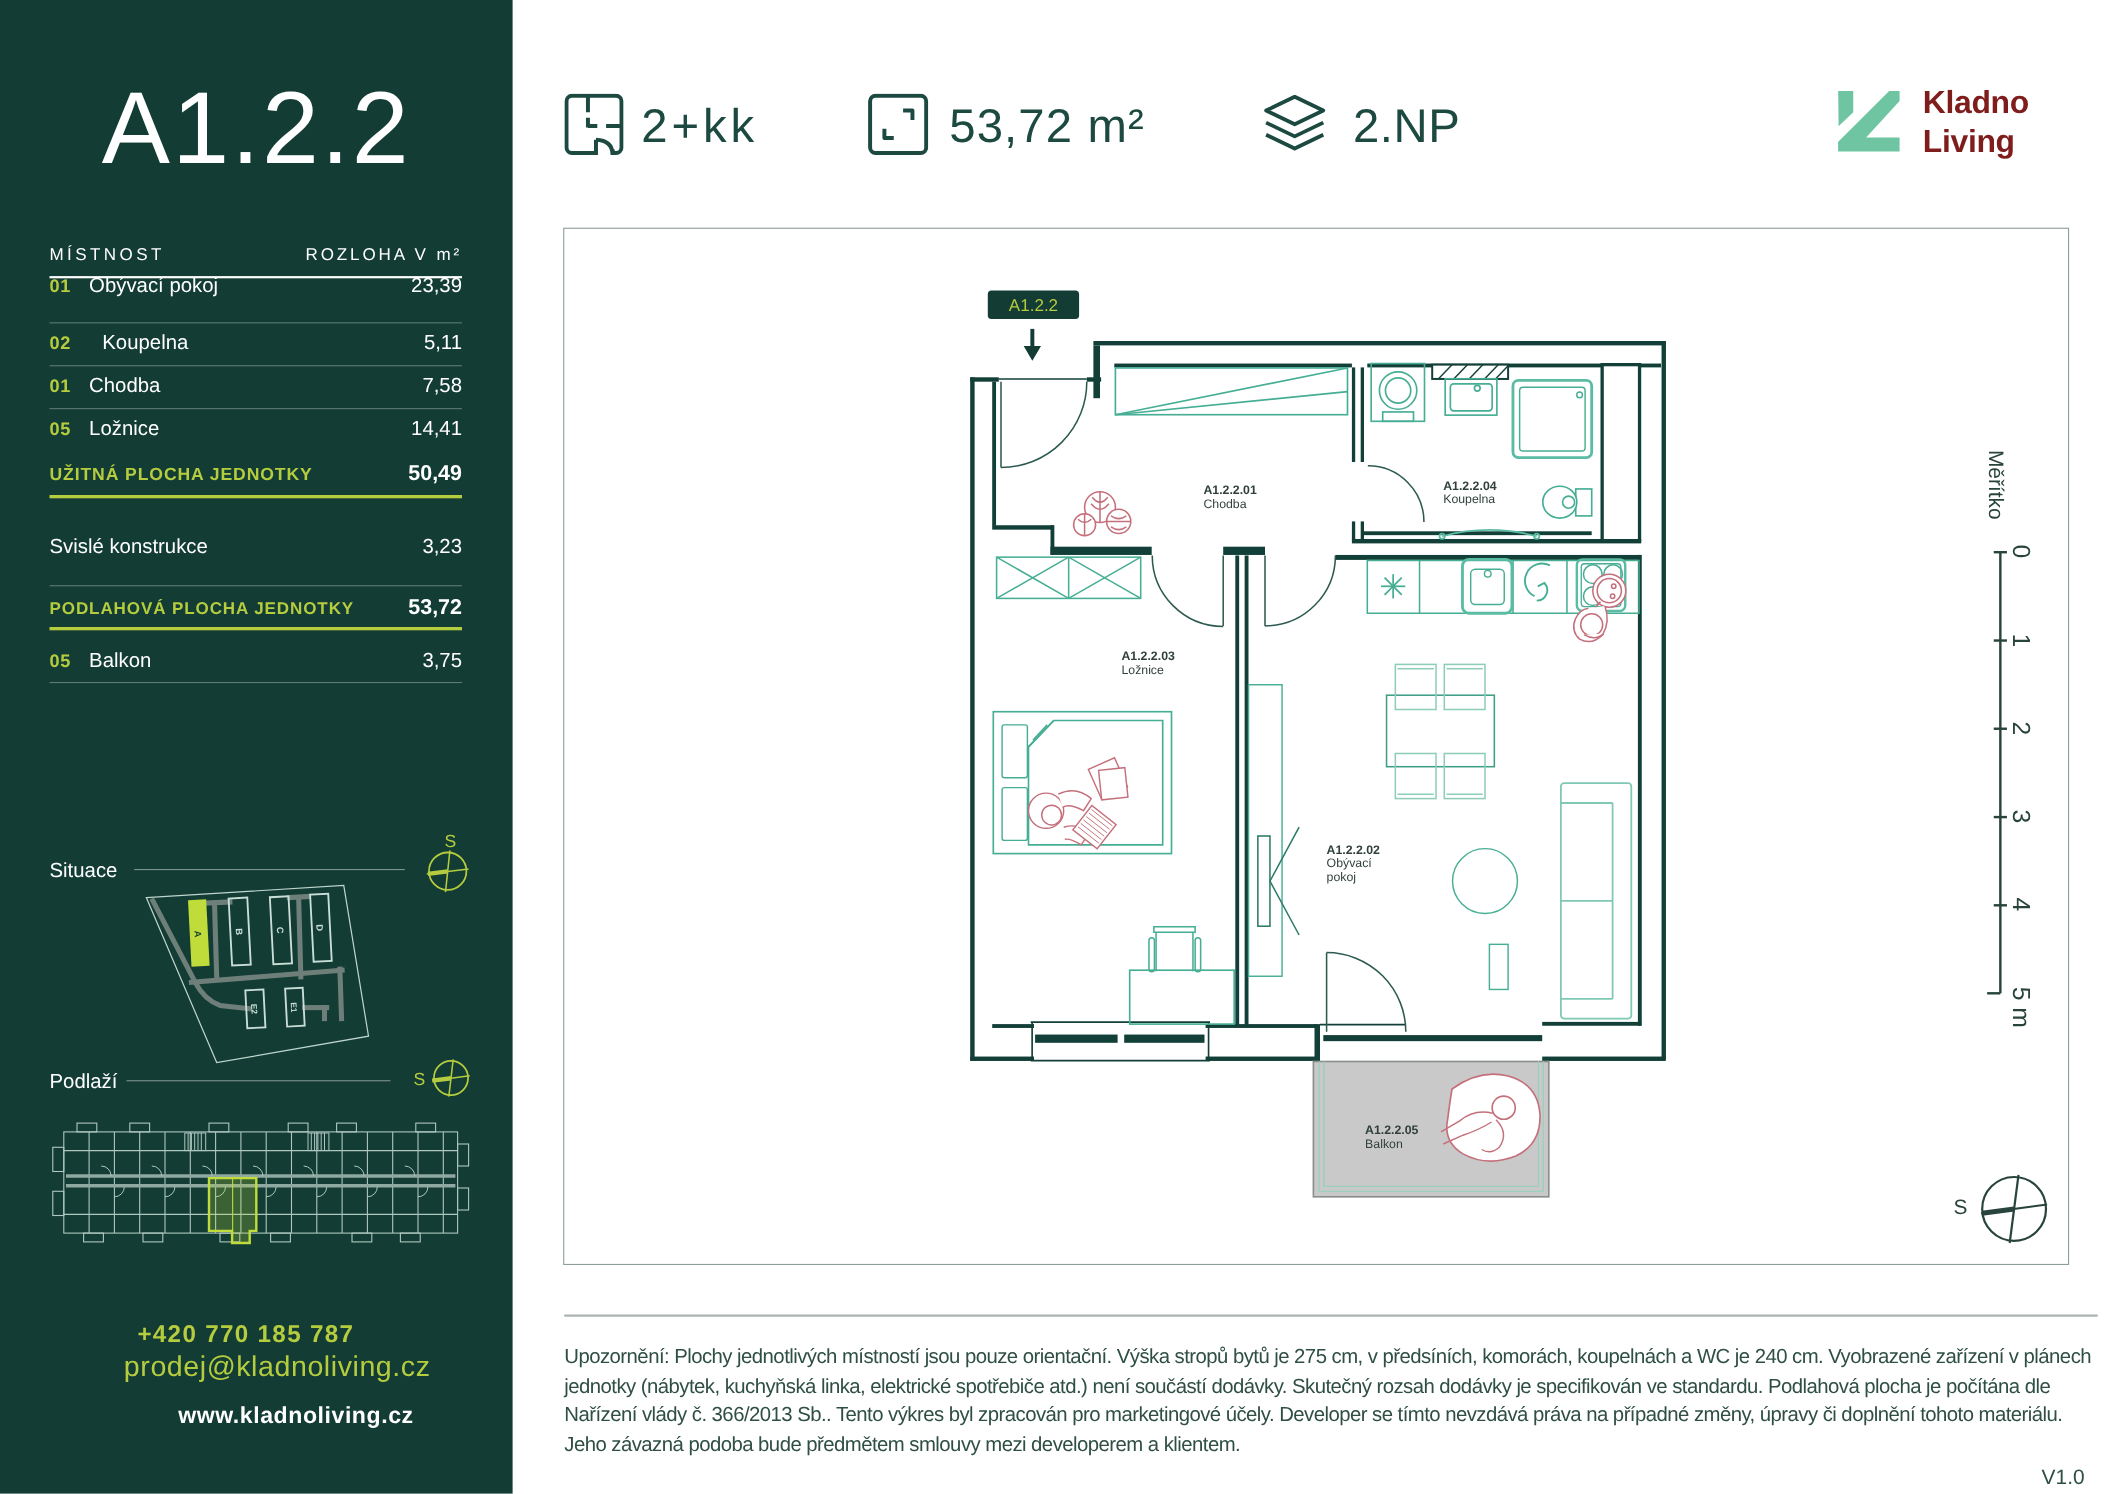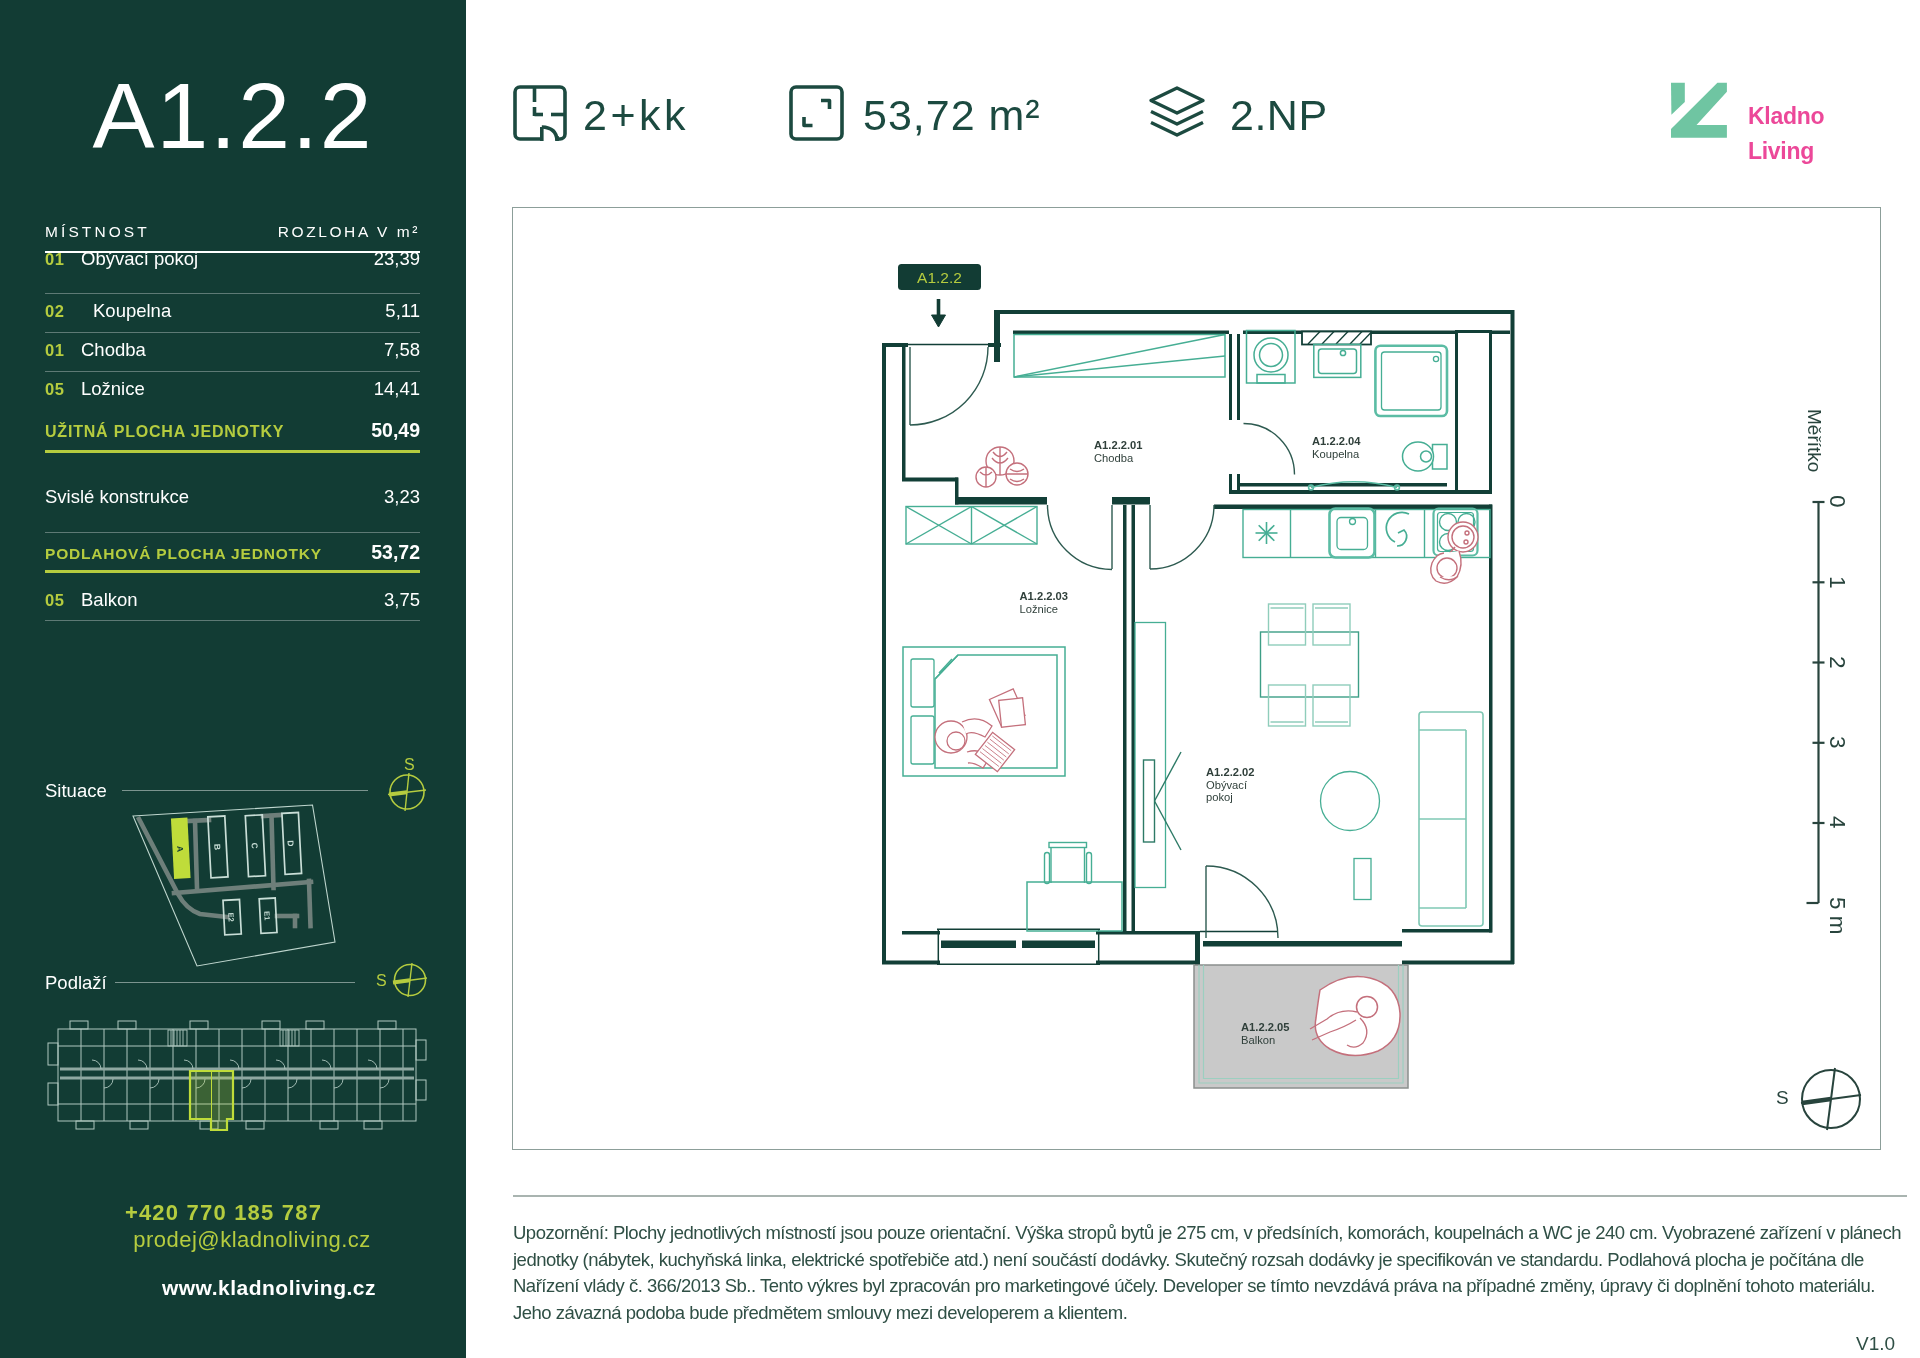--- a/index.html
+++ b/index.html
@@ -219,21 +219,21 @@
       <line x1="292" y1="1030" x2="292" y2="1046"></line>
       <line x1="295" y1="1030" x2="295" y2="1046"></line>
     </g>
 
 <polygon points="190,1071 233,1071 233,1119 227,1119 227,1130 211,1130 211,1119 190,1119" fill="rgba(191,220,58,0.24)" stroke="#BFDC3A" stroke-width="2.2"></polygon>
 <line x1="211.5" y1="1071" x2="211.5" y2="1119" stroke="#BFDC3A" stroke-width="1"></line>
 </svg>
 
 <div class="abs" style="left:0;top:1200px;width:447px;text-align:center;color:#B5CC3F;font-size:22px;font-weight:700;letter-spacing:1.2px;">+420 770 185 787</div>
 
-<div class="abs" style="left:0;top:1227px;width:504px;text-align:center;color:#B5CC3F;font-size:22px;font-weight:400;letter-spacing:.5px;">prodej@kladnoliving.cz</div>
+<div class="abs" style="left:0;top:1227px;width:504px;text-align:center;color:#B5CC3F;font-size:26px;font-weight:400;letter-spacing:.5px;">prodej@kladnoliving.cz</div>
 
 <div class="abs" style="left:0;top:1276px;width:466px;text-align:center;color:#ffffff;font-size:21px;font-weight:700;letter-spacing:.5px;margin-left:36px;">www.kladnoliving.cz</div>
 
 <svg class="abs" style="left:513px;top:85px;" width="54" height="56" viewBox="0 0 54 56">
   <g stroke="#1C4A40" fill="none" stroke-width="3.6">
     <rect x="2" y="2" width="50" height="52" rx="5"></rect>
     <line x1="21.5" y1="2" x2="21.5" y2="17"></line>
     <line x1="21.5" y1="22" x2="21.5" y2="31"></line>
     <line x1="21.5" y1="29.5" x2="30" y2="29.5"></line>
     <line x1="38" y1="29.5" x2="52" y2="29.5"></line>
@@ -266,21 +266,21 @@
   </g>
 </svg>
 
 <div class="abs" style="left:1230px;top:91px;color:#1C4A40;font-size:43px;font-weight:500;letter-spacing:0.5px;">2.NP</div>
 
 <svg class="abs" style="left:1671px;top:81px;" width="57" height="58" viewBox="0 0 57 58">
   <polygon points="0,1.7 13.8,1.7 13.8,21 0.4,33.7" fill="#6FC5A2"></polygon>
   <polygon points="46.4,1.7 55.9,1.7 55.9,10.8 25.5,44.1 55.9,44.1 55.9,56.7 -0.1,56.7 -0.1,48.2" fill="#6FC5A2"></polygon>
 </svg>
 
-<div class="abs" style="left:1748px;top:77px;color:#ec4899;font-size:23px;font-weight:700;line-height:35px;letter-spacing:-0.3px;margin-top:22px;">Kladno<br>Living</div>
+<div class="abs" style="left:1748px;top:77px;color:#7f1d1d;font-size:29px;font-weight:700;line-height:35px;letter-spacing:-0.3px;">Kladno<br>Living</div>
 
 <div class="abs" style="left:512px;top:207px;width:1369px;height:943px;border:1.4px solid #8C9E99;box-sizing:border-box;"></div>
 
 <svg class="abs" style="left:512px;top:207px;" width="1370" height="944" viewBox="512 207 1370 944">
 
 <rect x="898" y="264" width="83" height="26" rx="3.5" fill="#123C34"></rect>
 <text x="939.5" y="282.5" fill="#B5CC3F" font-size="15.5" text-anchor="middle" font-family="Liberation Sans">A1.2.2</text>
 
 <g stroke="#123C34" fill="#123C34">
       <line x1="938.5" y1="299" x2="938.5" y2="317" stroke-width="3.6"></line>

